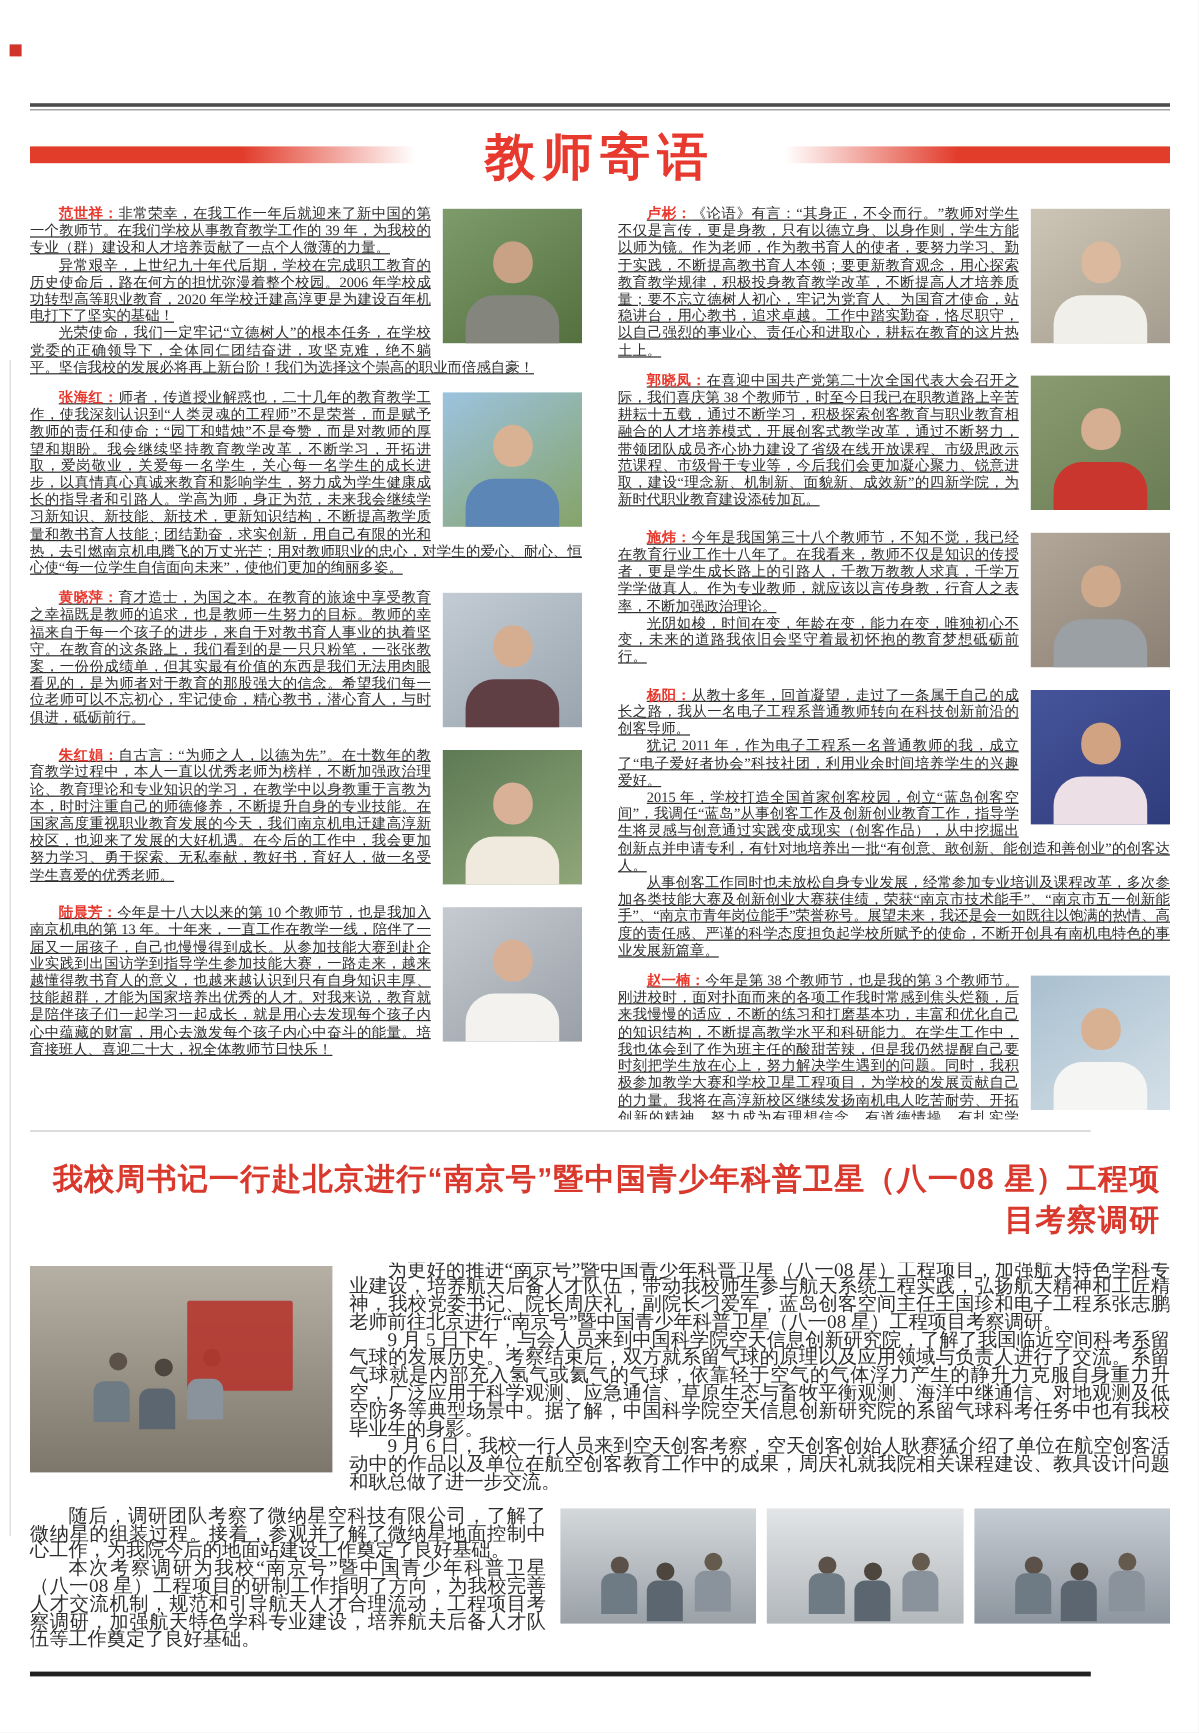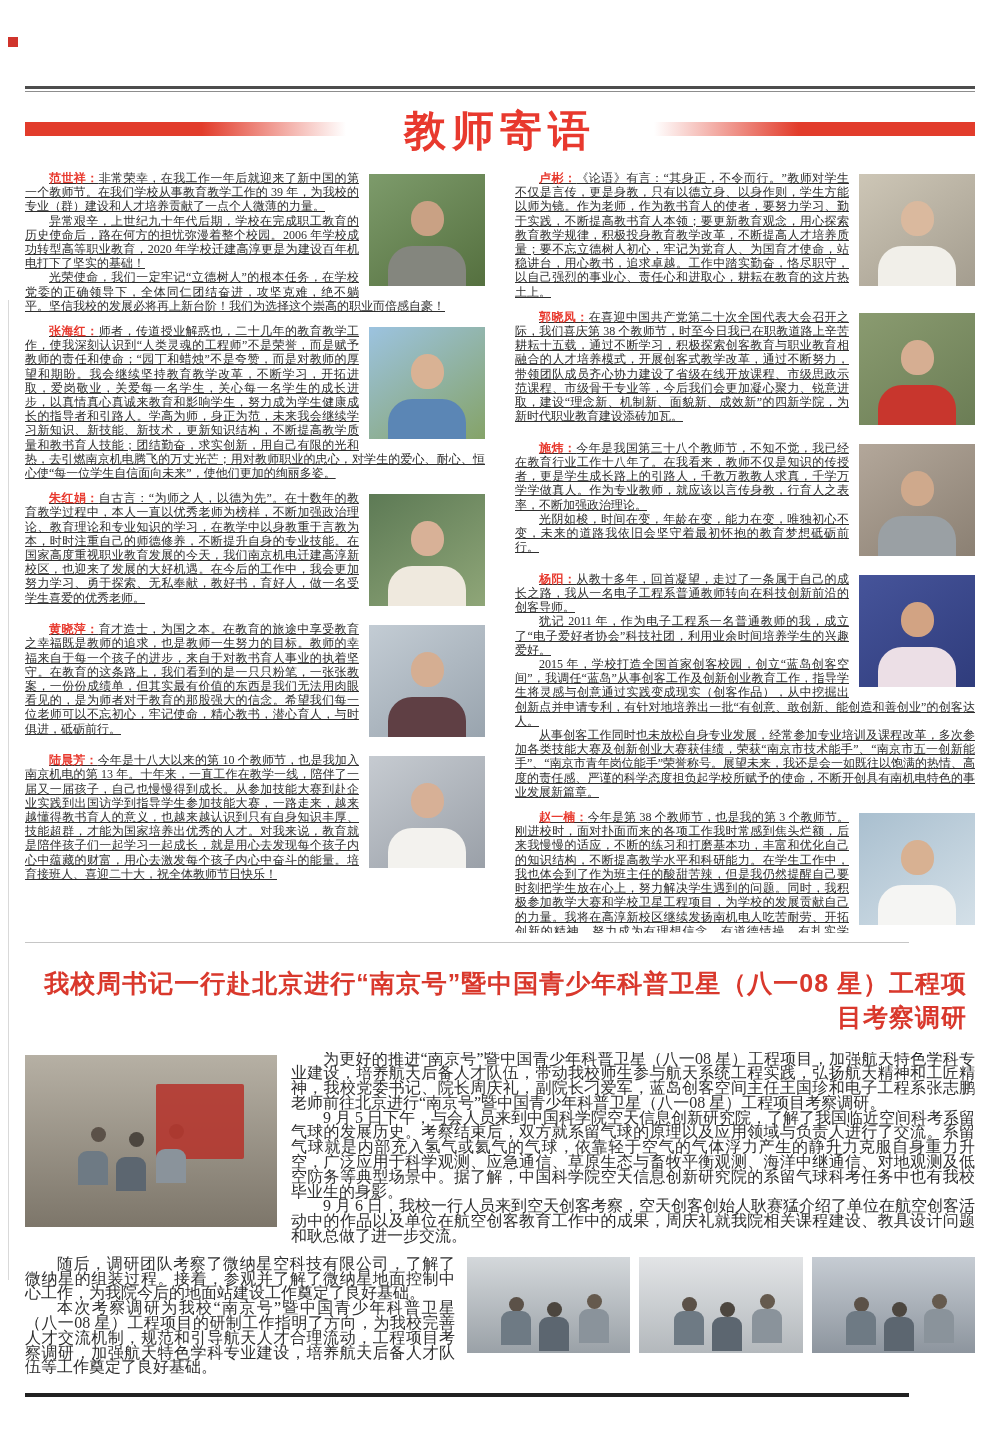--- a/index.html
+++ b/index.html
@@ -87,26 +87,26 @@
     <div class="t-photo" style="--bg1: #7d9b6b; --bg2: #55703f; --skin: #c9a184; --shirt: #84867e;"></div>
   <p class="t-para"><span class="t-name">范世祥：</span><span>非常荣幸，在我工作一年后就迎来了新中国的第一个教师节。在我们学校从事教育教学工作的 39 年，为我校的专业（群）建设和人才培养贡献了一点个人微薄的力量。</span></p>
           <p class="t-para">异常艰辛，上世纪九十年代后期，学校在完成职工教育的历史使命后，路在何方的担忧弥漫着整个校园。2006 年学校成功转型高等职业教育，2020 年学校迁建高淳更是为建设百年机电打下了坚实的基础！</p>
           <p class="t-para">光荣使命，我们一定牢记“立德树人”的根本任务，在学校党委的正确领导下，全体同仁团结奋进，攻坚克难，绝不躺平。坚信我校的发展必将再上新台阶！我们为选择这个崇高的职业而倍感自豪！</p>
         </article>
         <article class="t-art">
     <div class="t-photo" style="--bg1: #9cc3e0; --bg2: #85a368; --skin: #d9b294; --shirt: #5b86b5;"></div>
   <p class="t-para"><span class="t-name">张海红：</span><span>师者，传道授业解惑也，二十几年的教育教学工作，使我深刻认识到“人类灵魂的工程师”不是荣誉，而是赋予教师的责任和使命；“园丁和蜡烛”不是夸赞，而是对教师的厚望和期盼。我会继续坚持教育教学改革，不断学习，开拓进取，爱岗敬业，关爱每一名学生，关心每一名学生的成长进步，以真情真心真诚来教育和影响学生，努力成为学生健康成长的指导者和引路人。学高为师，身正为范，未来我会继续学习新知识、新技能、新技术，更新知识结构，不断提高教学质量和教书育人技能；团结勤奋，求实创新，用自己有限的光和热，去引燃南京机电腾飞的万丈光芒；用对教师职业的忠心，对学生的爱心、耐心、恒心使“每一位学生自信面向未来”，使他们更加的绚丽多姿。</span></p>
         </article>
         <article class="t-art">
+    <div class="t-photo" style="--bg1: #c3ccd4; --bg2: #99a4ae; --skin: #d5ae92; --shirt: #5f3f44;"></div>
+  <p class="t-para"><span class="t-name">黄晓萍：</span><span>育才造士，为国之本。在教育的旅途中享受教育之幸福既是教师的追求，也是教师一生努力的目标。教师的幸福来自于每一个孩子的进步，来自于对教书育人事业的执着坚守。在教育的这条路上，我们看到的是一只只粉笔，一张张教案，一份份成绩单，但其实最有价值的东西是我们无法用肉眼看见的，是为师者对于教育的那股强大的信念。希望我们每一位老师可以不忘初心，牢记使命，精心教书，潜心育人，与时俱进，砥砺前行。</span></p>
+        </article>
+        <article class="t-art">
     <div class="t-photo" style="--bg1: #5d7a55; --bg2: #8fa678; --skin: #d8b197; --shirt: #efe9de;"></div>
   <p class="t-para"><span class="t-name">朱红娟：</span><span>自古言：“为师之人，以德为先”。在十数年的教育教学过程中，本人一直以优秀老师为榜样，不断加强政治理论、教育理论和专业知识的学习，在教学中以身教重于言教为本，时时注重自己的师德修养，不断提升自身的专业技能。在国家高度重视职业教育发展的今天，我们南京机电迁建高淳新校区，也迎来了发展的大好机遇。在今后的工作中，我会更加努力学习、勇于探索、无私奉献，教好书，育好人，做一名受学生喜爱的优秀老师。</span></p>
-        </article>
-        <article class="t-art">
-    <div class="t-photo" style="--bg1: #c3ccd4; --bg2: #99a4ae; --skin: #d5ae92; --shirt: #5f3f44;"></div>
-  <p class="t-para"><span class="t-name">黄晓萍：</span><span>育才造士，为国之本。在教育的旅途中享受教育之幸福既是教师的追求，也是教师一生努力的目标。教师的幸福来自于每一个孩子的进步，来自于对教书育人事业的执着坚守。在教育的这条路上，我们看到的是一只只粉笔，一张张教案，一份份成绩单，但其实最有价值的东西是我们无法用肉眼看见的，是为师者对于教育的那股强大的信念。希望我们每一位老师可以不忘初心，牢记使命，精心教书，潜心育人，与时俱进，砥砺前行。</span></p>
         </article>
         <article class="t-art">
     <div class="t-photo" style="--bg1: #c6cbd1; --bg2: #9aa0a8; --skin: #d7b096; --shirt: #f3f2ee;"></div>
   <p class="t-para"><span class="t-name">陆晨芳：</span><span>今年是十八大以来的第 10 个教师节，也是我加入南京机电的第 13 年。十年来，一直工作在教学一线，陪伴了一届又一届孩子，自己也慢慢得到成长。从参加技能大赛到赴企业实践到出国访学到指导学生参加技能大赛，一路走来，越来越懂得教书育人的意义，也越来越认识到只有自身知识丰厚、技能超群，才能为国家培养出优秀的人才。对我来说，教育就是陪伴孩子们一起学习一起成长，就是用心去发现每个孩子内心中蕴藏的财富，用心去激发每个孩子内心中奋斗的能量。培育接班人、喜迎二十大，祝全体教师节日快乐！</span></p>
         </article>
       </div>
     <div class="t-col">
         <article class="t-art">
     <div class="t-photo" style="--bg1: #cdc6b6; --bg2: #a49d8f; --skin: #dab99e; --shirt: #f1efe9;"></div>
   <p class="t-para"><span class="t-name">卢彬：</span><span>《论语》有言：“其身正，不令而行。”教师对学生不仅是言传，更是身教，只有以德立身、以身作则，学生方能以师为镜。作为老师，作为教书育人的使者，要努力学习、勤于实践，不断提高教书育人本领；要更新教育观念，用心探索教育教学规律，积极投身教育教学改革，不断提高人才培养质量；要不忘立德树人初心，牢记为党育人、为国育才使命，站稳讲台，用心教书，追求卓越。工作中踏实勤奋，恪尽职守，以自己强烈的事业心、责任心和进取心，耕耘在教育的这片热土上。</span></p>

